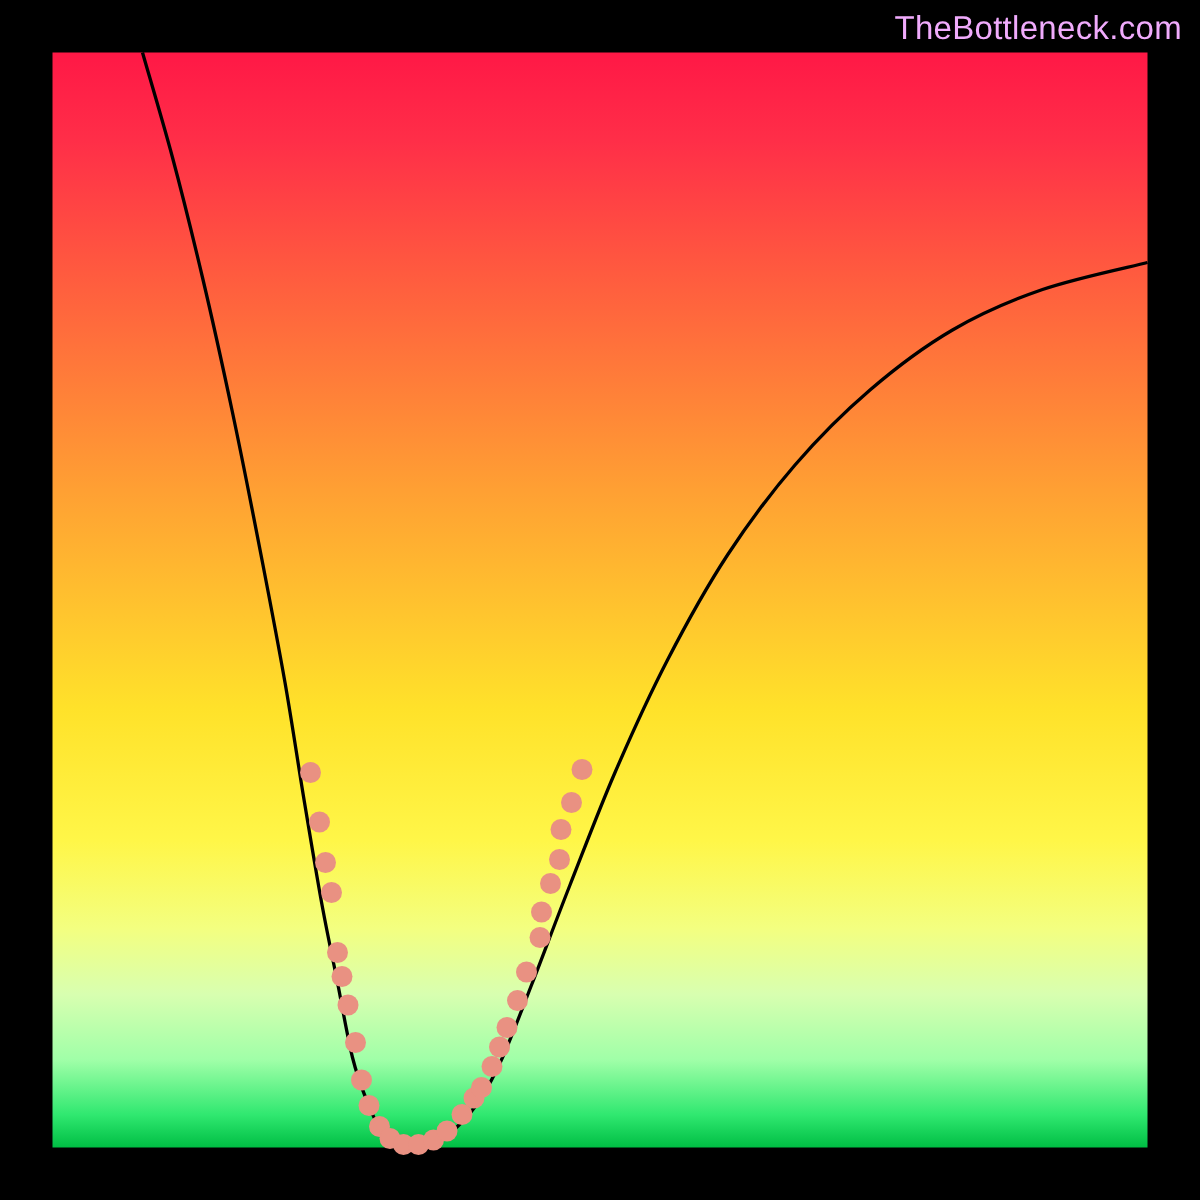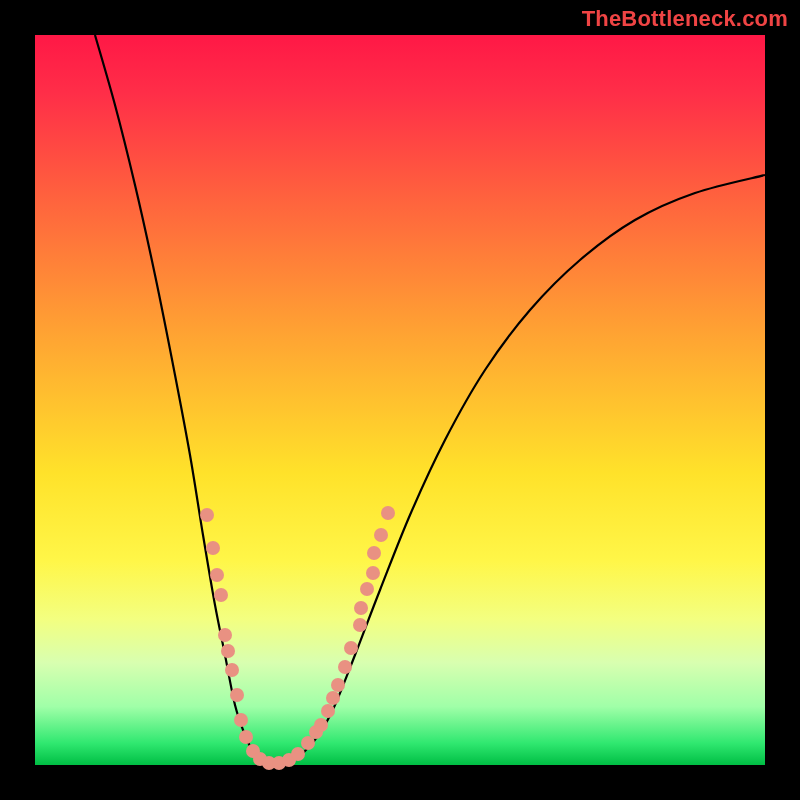--- a/index.html
+++ b/index.html
@@ -28,23 +28,23 @@
       #d8ffb0 86%,
       #a0ffa8 92%,
       #30e870 97%,
       #00be44 100%
     );
   }
   .watermark {
     position: absolute;
     top: 6px;
     right: 12px;
-    color: #ef4444;
+    color: #f0abfc;
     font-size: 22px;
-    font-weight: 700;
+    font-weight: 400;
     letter-spacing: 0.2px;
     z-index: 5;
     text-align: right;
   }
   svg.overlay {
     position: absolute;
     left: 0;
     top: 0;
     width: 730px;
     height: 730px;

